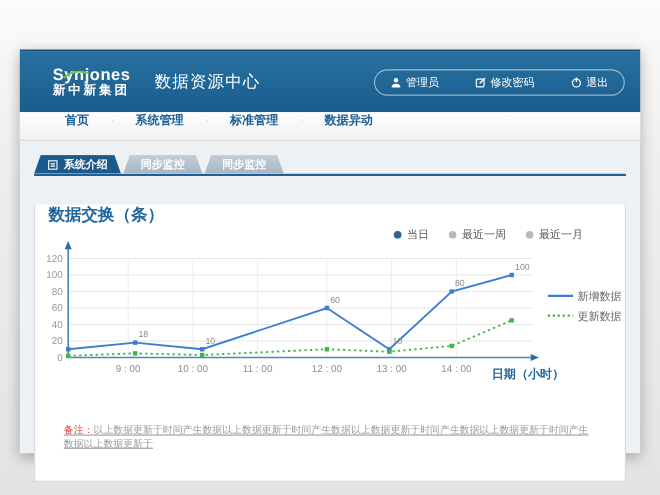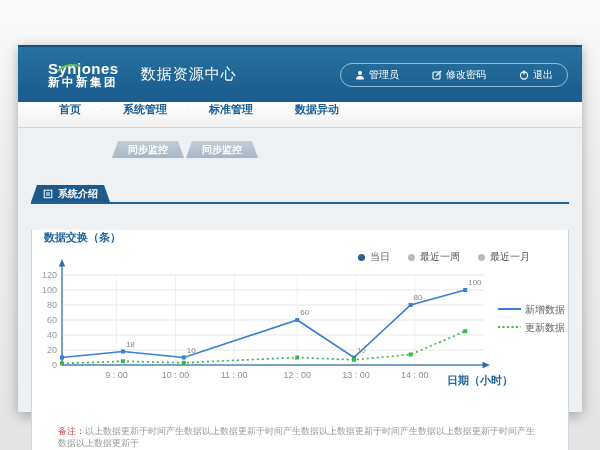--- a/index.html
+++ b/index.html
@@ -33,32 +33,32 @@
   .nav-item + .nav-item::before { content:""; position:absolute; left:0; top:7px; bottom:7px;
               width:1px; background:#d2d2d2; }
 
   
   .content { padding:13px 13px 0 13px; }
   .tabs { display:flex; gap:2px; border-bottom:2px solid #1e5f95; }
   .tab { height:17px; display:flex; align-items:center; gap:5px; padding:0 16px;
          font-size:10px; font-weight:bold; color:#fff; cursor:pointer;
          background:linear-gradient(#c3cdd9,#a6b5c4);
          clip-path:polygon(6px 0, calc(100% - 6px) 0, 100% 100%, 0 100%); }
-  .tab.active { background:#1c5a8c; padding:0 12px;margin-top:44px; }
+  .tab.active { background:#1c5a8c; padding:0 12px; }
   .panel { background:#fff; border:1px solid #ccd9e4; border-top:none; height:252px; position:relative; }
 
   .filter-row { position:absolute; top:7px; right:38px; display:flex; gap:18px;margin-top:13px; }
   .radio { display:flex; align-items:center; gap:5px; font-size:10px; color:#555; cursor:pointer; }
   .radio .dot { width:7px; height:7px; border-radius:50%; background:#b7bbbf; }
   .radio.selected .dot { background:#2b6394; }
 
-  .chart-title { margin:26px 0 12px 12px; font-size:11px; font-weight:bold; color:#21669c; }
+  .chart-title { margin:26px 0 12px 12px; font-size:15px; font-weight:bold; color:#21669c; }
   #chart-svg { display:block; margin-top:4px; font-family:"Liberation Sans","DejaVu Sans",sans-serif; }
 
-  .note { margin-top:34px; padding:0 26px; font-size:9px; color:#9a9a9a; line-height:1.3; }
+  .note { margin-top:34px; padding:0 26px; font-size:9px; color:#9a9a9a; line-height:1.3;text-decoration:underline; }
   .note-prefix { color:#e03c3c; }
 </style>
 </head>
 <body>
 
 <div class="stage">
   <div class="page">
 
     <header class="topbar">
       <div class="logo">

